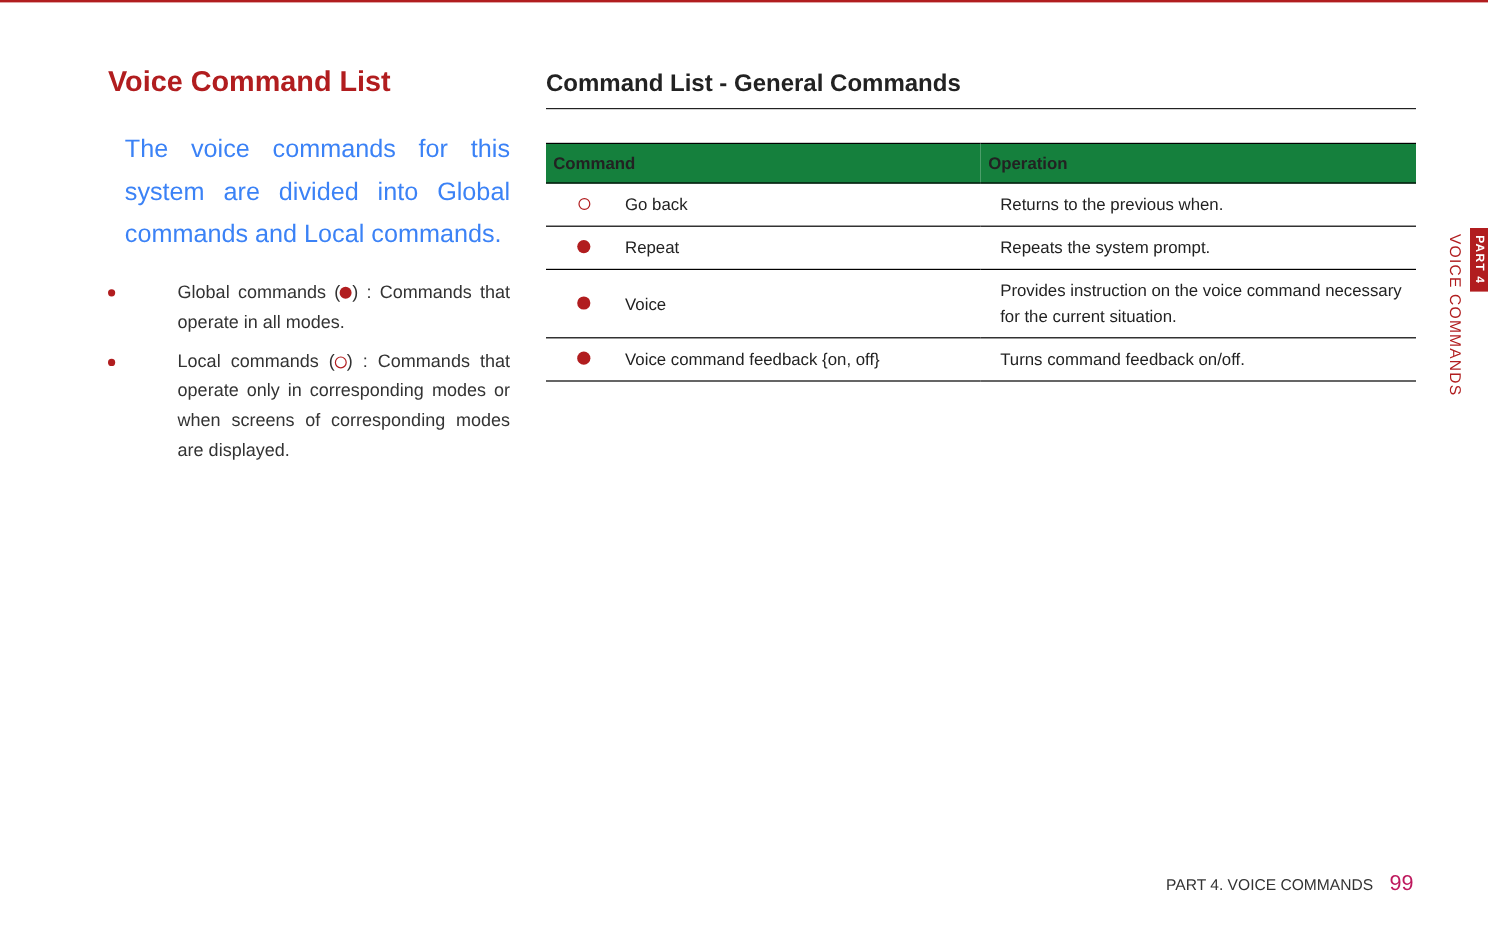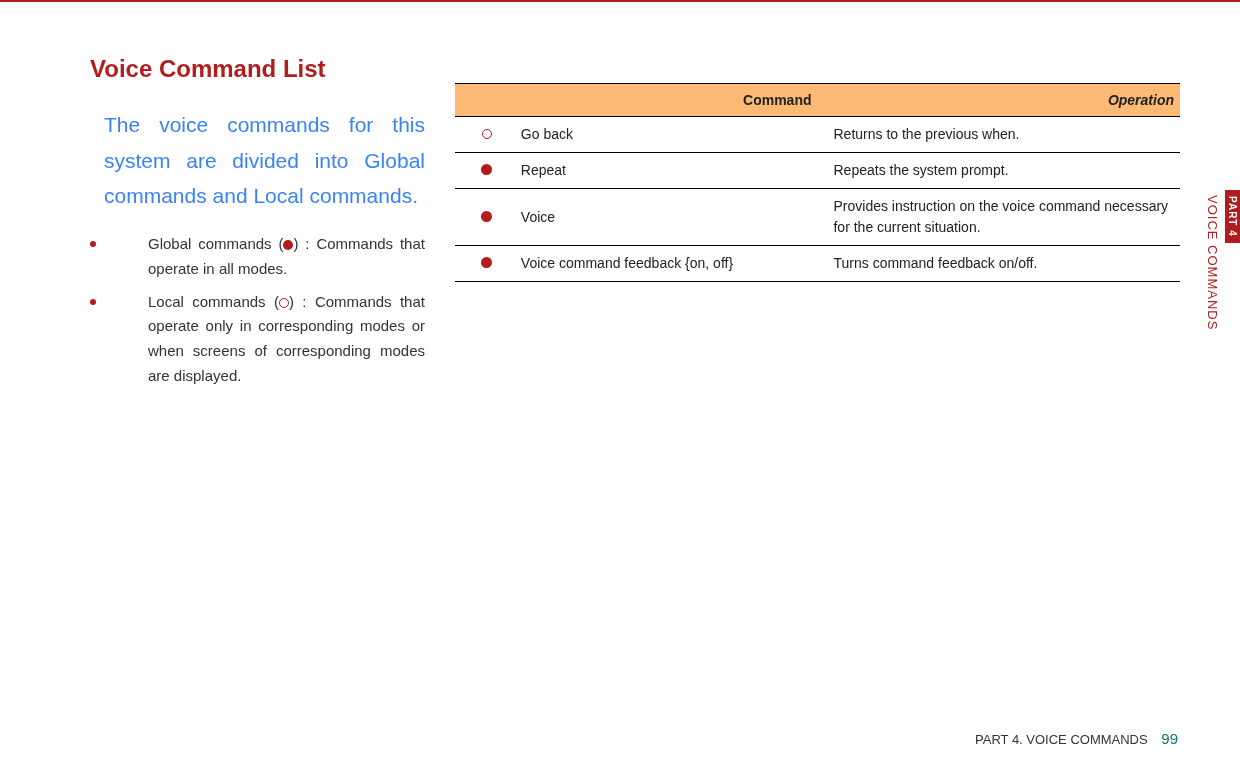--- a/index.html
+++ b/index.html
@@ -96,33 +96,32 @@
     padding-bottom: 8px;
     border-bottom: 1.5px solid #222;
   }
   .command-table {
     width: 100%;
     border-collapse: collapse;
     margin-top: 28px;
     font-size: 14px;
   }
   .command-table th {
-    background: #fdba74;
-    font-weight: 700;
-    text-align: right;
+    background: #15803d;
+    font-weight: 700;
+    text-align: left;
     padding: 8px 6px;
     border-top: 1.5px solid #000;
     border-bottom: 1.5px solid #000;
   }
   .command-table th.cmd-col {
     width: 50%;
   }
   .command-table th.op-col {
     width: 50%;
-    font-style: italic;
   }
   .command-table td {
     padding: 7px 10px;
     border-bottom: 1px solid #000;
     vertical-align: middle;
     text-align: left;
     line-height: 1.5;
   }
   .command-table tr:last-child td {
     border-bottom: 1.5px solid #000;
@@ -180,23 +179,23 @@
     letter-spacing: 1px;
   }
   .footer {
     position: absolute;
     bottom: 30px;
     right: 62px;
     font-size: 13px;
     color: #333;
   }
   .footer .pn {
-    font-size: 15px;
+    font-size: 18px;
     margin-left: 10px;
-    color: #0f766e;
+    color: #be185d;
   }
 </style>
 </head>
 <body>
 
 <div class="top-red-line"></div>
 
 <div class="page">
 
   <div class="left-col">
@@ -213,20 +212,21 @@
 
     <div class="bullet-item">
       <span class="bullet-marker"></span>
       <span class="bullet-text">
         <span>Local commands (</span><span class="sym-outline"></span><span>) : Commands that operate only in corresponding modes or when screens of corresponding modes are displayed.</span>
       </span>
     </div>
   </div>
 
   <div class="right-col">
+    <h2 class="sub-heading">Command List - General Commands</h2>
 
     <table class="command-table">
       <thead>
         <tr>
           <th class="cmd-col" colspan="2">Command</th>
           <th class="op-col">Operation</th>
         </tr>
       </thead>
       <tbody>
         <tr>

